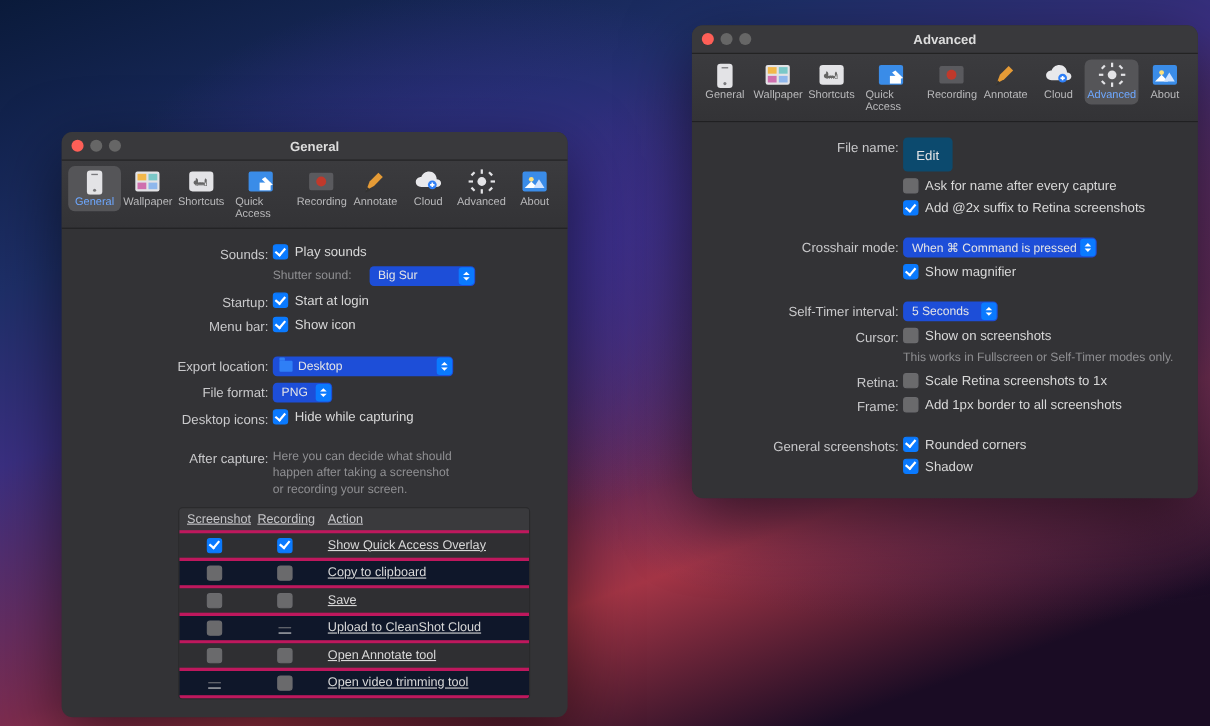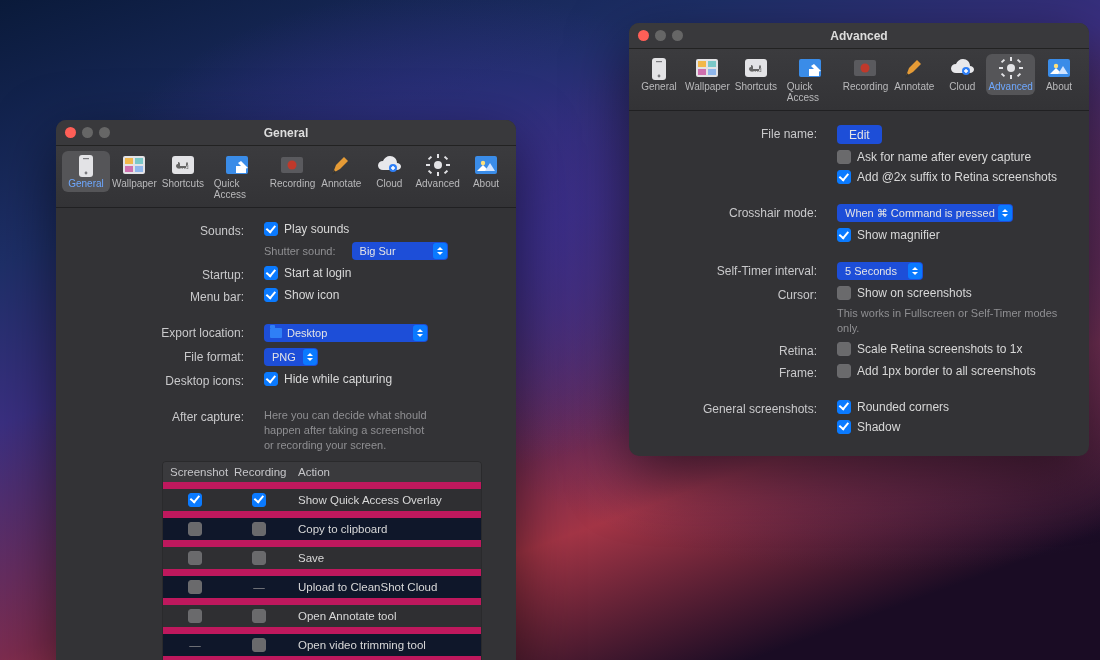--- a/index.html
+++ b/index.html
@@ -67,21 +67,21 @@
   }
   .tab .label { font-size: 10px; color: #b9b9bb; margin-top: 1px; }
   .tab.selected .label { color: #6ea8ff; }
 
   .content {
     padding: 14px 18px 16px 18px;
   }
   .formrow {
     display: grid;
     grid-template-columns: 170px 1fr;
-    column-gap: 20px;
+    column-gap: 4px;
     align-items: flex-start;
     margin-bottom: 6px;
   }
   .formrow .lab { text-align: right; color: #c9c9cb; padding-top: 2px; }
   .controls { display: flex; flex-direction: column; gap: 6px; }
   .ctrlline { display: flex; align-items: center; gap: 6px; }
   .hint { color: #8f8f92; font-size: 11px; line-height: 1.35; }
 
   .checkbox {
     width: 14px; height: 14px; border-radius: 3px;
@@ -121,41 +121,42 @@
     display:inline-block; width:12px; height:10px; background:#2f7ff6;
     border-radius:1px; margin-right:5px; position:relative;
   }
   .popup .foldericon::before {
     content:""; position:absolute; left:0; top:-3px; width:5px; height:3px;
     background:#2f7ff6; border-radius:1px 1px 0 0;
   }
 
   .btn {
     display:inline-flex; align-items:center; justify-content:center;
-    background:#1d4ed8; color:#e4e4e6; border-radius:4px;
-    height:19px; padding:0 12px; font-size:12px;
+    background:#0c4a6e; color:#e4e4e6; border-radius:4px;
+    height:31px; padding:0 12px; font-size:12px;
   }
 
   
   .after-table {
     margin: 8px 0 0 88px;
     width: 320px;
     border: 1px solid #2a2a2c;
     border-radius: 4px;
     overflow: hidden;
     font-size: 11.5px;
   }
   .after-table .th, .after-table .td {
     padding: 4px 7px;
   }
   .after-table .tr {
     display: grid;
     grid-template-columns: 64px 64px 1fr;
     align-items: center;
-    border-bottom: 7px solid #be185d;
+    border-bottom: 3px solid #be185d;
+    text-decoration: underline;
   }
   .after-table .tr.head { background: #3a3a3d; color: #c6c6c9; }
   .after-table .tr.odd  { background: #2f2f32; }
   .after-table .tr.even { background: #0f172a; }
   .after-table .chk { display:flex; justify-content:center; }
   .after-table .none { color:#8a8a8d; text-align:center; }
 
   .sep { height: 14px; }
 
   

